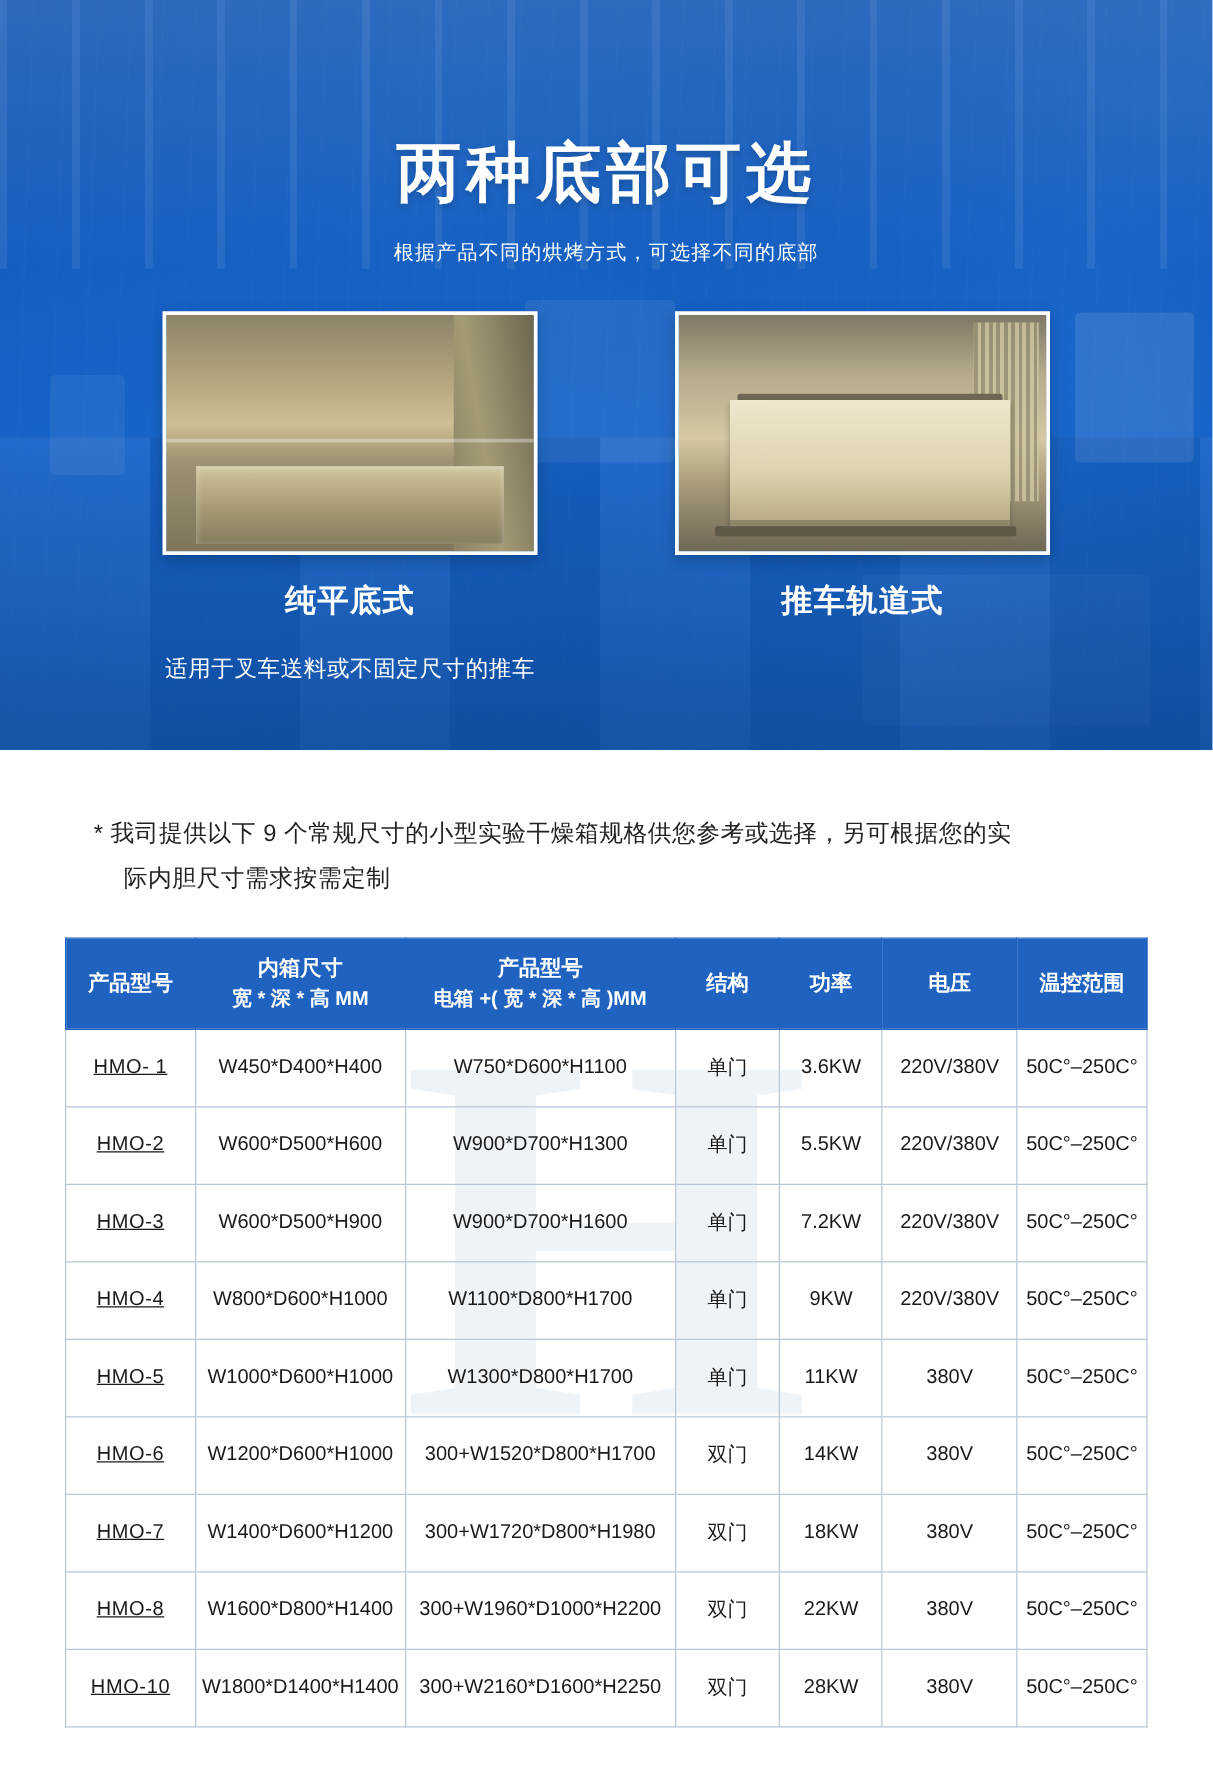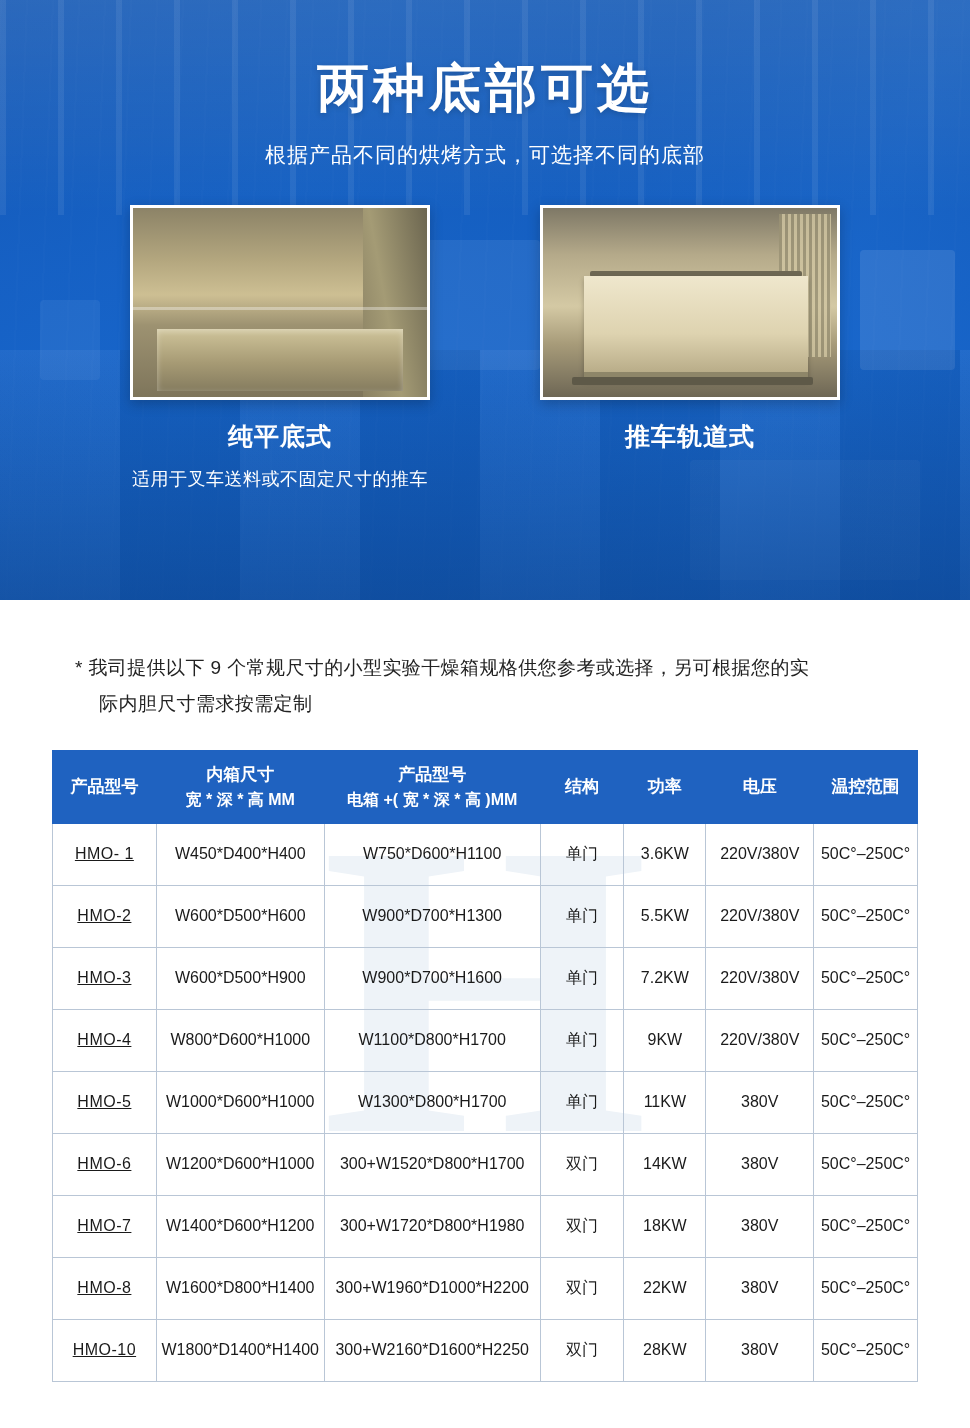--- a/index.html
+++ b/index.html
@@ -57,34 +57,34 @@
   .s1 { left: 420px; top: 240px; width: 120px; height: 130px; }
   .s2 { left: 560px; top: 260px; width: 80px;  height: 110px; }
   .s3 { left: 860px; top: 250px; width: 95px;  height: 120px; background: rgba(255,255,255,0.10); }
   .s4 { left: 40px;  top: 300px; width: 60px;  height: 80px;  background: rgba(255,255,255,0.06); }
   .s5 { left: 690px; top: 460px; width: 230px; height: 120px; background: rgba(255,255,255,0.05); }
 
   .hero-content {
     position: relative;
     z-index: 3;
     text-align: center;
-    padding-top: 57px;
+    padding-top: 108px;
   }
   .hero-title {
     color: #ffffff;
     font-size: 52px;
     font-weight: bold;
     letter-spacing: 4px;
     line-height: 1.2;
     margin: 0;
     text-shadow: 0 2px 6px rgba(0,0,0,0.18);
   }
   .hero-sub {
     color: #ffffff;
-    font-size: 21px;
+    font-size: 16px;
     letter-spacing: 1px;
     margin-top: 22px;
   }
 
   .cards {
     position: relative;
     z-index: 3;
     margin-top: 36px;
     display: flex;
     justify-content: center;
@@ -149,21 +149,21 @@
   .card-title {
     color: #ffffff;
     font-size: 25px;
     font-weight: bold;
     margin-top: 20px;
     letter-spacing: 1px;
   }
   .card-desc {
     color: #ffffff;
     font-size: 18px;
-    margin-top: 14px;
+    margin-top: 26px;
     letter-spacing: 0.5px;
     white-space: nowrap;
   }
 
   
   .spec {
     position: relative;
     padding: 0 0 40px 0;
     background: #ffffff;
     overflow: hidden;

